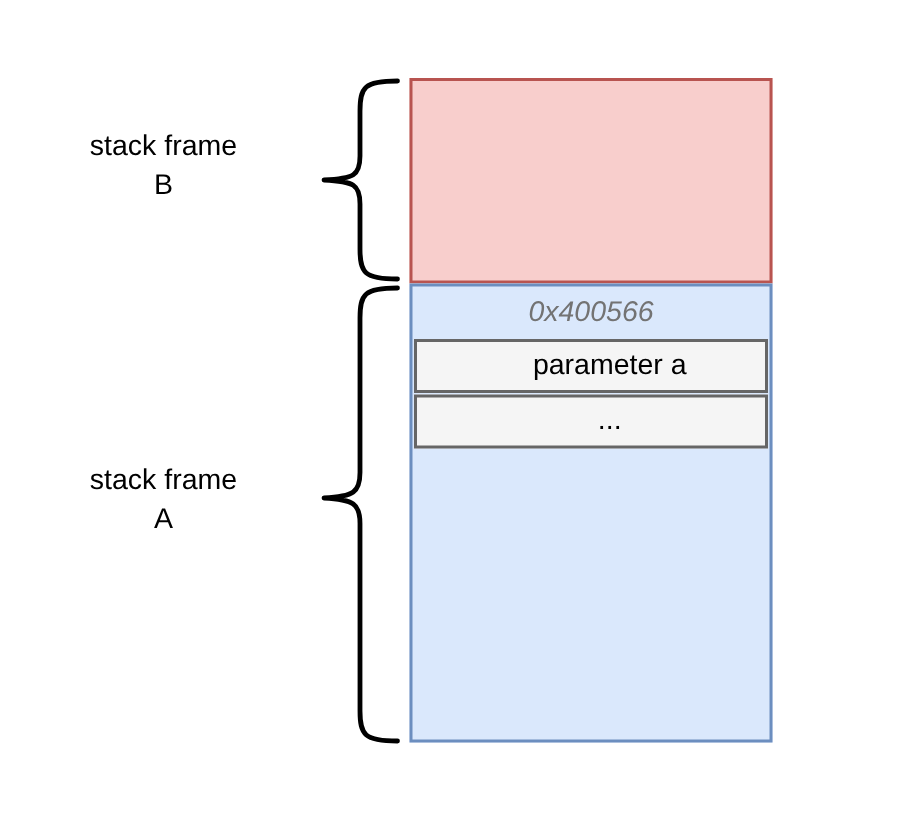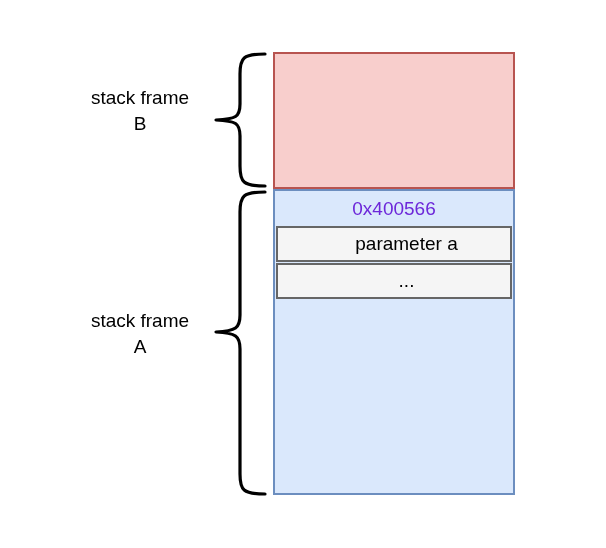--- a/index.html
+++ b/index.html
@@ -21,21 +21,21 @@
     left: 0;
     top: 0;
     width: 606px;
     height: 548px;
   }
 
   
   .frame-label {
     position: absolute;
     width: 210px;
-    left: 35px;
+    left: 4px;
     text-align: center;
     font-size: 19px;
     line-height: 26px;
     color: #000000;
     white-space: pre-line;
   }
   #label-b { top: 85px; }
   #label-a { top: 308px; }
 
   
@@ -82,21 +82,22 @@
   .return-addr {
     position: absolute;
     left: 0;
     top: 0;
     width: 238px;
     height: 35px;
     display: flex;
     align-items: center;
     justify-content: center;
     font-size: 19px;
-    color: #6d28d9;
+    color: #737373;
+    font-style: italic;
   }
 
   .param-list {
     position: absolute;
     left: 0;
     top: 35px;
     width: 238px;
   }
 
   .param-row {

